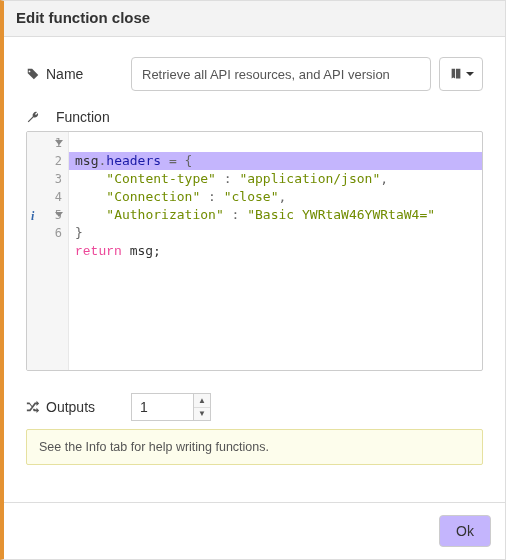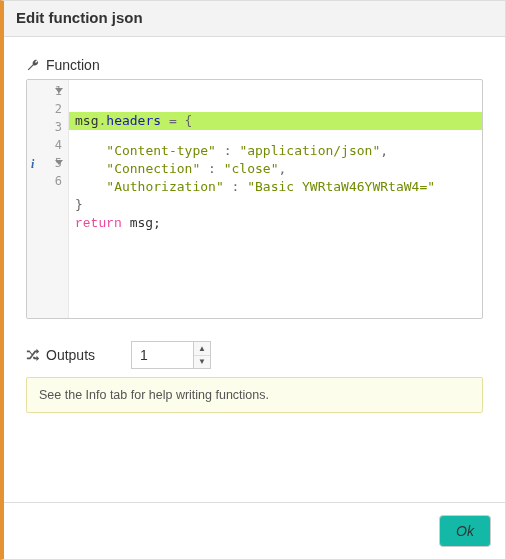--- a/index.html
+++ b/index.html
@@ -76,21 +76,21 @@
     gap: 3px;
     cursor: pointer;
     color:#333;
   }
   .caret-down {
     width: 0; height: 0;
     border-left: 4px solid transparent;
     border-right: 4px solid transparent;
     border-top: 4px solid #333;
   }
-  .func-label-row { display:flex; align-items:center; gap:6px; margin-bottom:6px; color:#333;}
+  .func-label-row { display:flex; align-items:center; gap:16px; margin-bottom:6px; color:#333;}
   .editor {
     border: 1px solid #ccc;
     border-radius: 2px;
     height: 240px;
     background: #fff;
     font-family: Menlo, Consolas, "DejaVu Sans Mono", monospace;
     font-size: 13px;
     display: flex;
     overflow: hidden;
     position: relative;
@@ -124,21 +124,21 @@
     color:#36a; font-weight:bold; font-size:12px;
   }
   .code {
     flex: 1;
     padding: 2px 6px;
     line-height: 18px;
     white-space: pre;
     color: #333;
     overflow:hidden;
   }
-  .hl-line { background:#bef264; margin: 12px -6px; padding: 0 6px; display:block;}
+  .hl-line { background:#c4b5fd; margin: 0 -6px; padding: 0 6px; display:block;}
   .tok-id { color:#333; }
   .tok-prop { color:#1a1aa6; }
   .tok-punc { color:#666; }
   .tok-str { color:#718c00; }
   .tok-key { color:#ec4899;font-family:Liberation Mono, monospace; }
   .outputs-row { display:flex; align-items:center; margin-top:22px; }
   .outputs-label { width:105px; display:flex; align-items:flex-start; gap:6px; }
   .spinner {
     display:flex; align-items:stretch; height:28px;
   }
@@ -166,41 +166,59 @@
   }
   .footer {
     border-top:1px solid #ddd;
     padding:12px 14px;
     display:flex;
     justify-content:flex-end;
     gap:10px;
   }
   .btn {
     border:1px solid #ccc;
-    background:#14b8a6;
+    background:#c4b5fd;
     color:#333;
     padding:7px 16px;
     border-radius:4px;
     font-size:14px;
     cursor:pointer;
-    font-style:italic;
   }
   .code-line{display:block; height:18px;}
 </style>
 </head>
 <body>
 
 <div class="panel">
 
   <div class="header">
-    <span>Edit function json</span>
+    <span>Edit function close</span>
   </div>
 
   <div class="body">
 
+    <div class="form-row">
+      <div class="form-label">
+        <span class="icon">
+          <svg viewBox="0 0 16 16" fill="currentColor">
+              <path d="M1 2h6l7 7-5 5-7-7V2zm3 2a1 1 0 100 2 1 1 0 000-2z"></path>
+            </svg>
+        </span>
+        <span>Name</span>
+      </div>
+      <input class="name-input" type="text" value="Retrieve all API resources, and API version" style="">
+      <button class="book-btn">
+        <span class="icon">
+          <svg viewBox="0 0 16 16" fill="currentColor">
+              <path d="M3 2h4v11l-2-1-2 1V2zm5 0h5v11H8V2z"></path>
+            </svg>
+        </span>
+        <span class="caret-down"></span>
+      </button>
+    </div>
 
     <div class="func-label-row">
       <span class="icon">
         <svg viewBox="0 0 16 16" fill="currentColor">
             <path d="M13.7 3.3a4 4 0 01-5 5L3 14l-1-1 5.7-5.7a4 4 0 015-5l-2.4 2.4 1 1 2.4-2.4z"></path>
           </svg>
       </span>
       <span>Function</span>
     </div>
 

